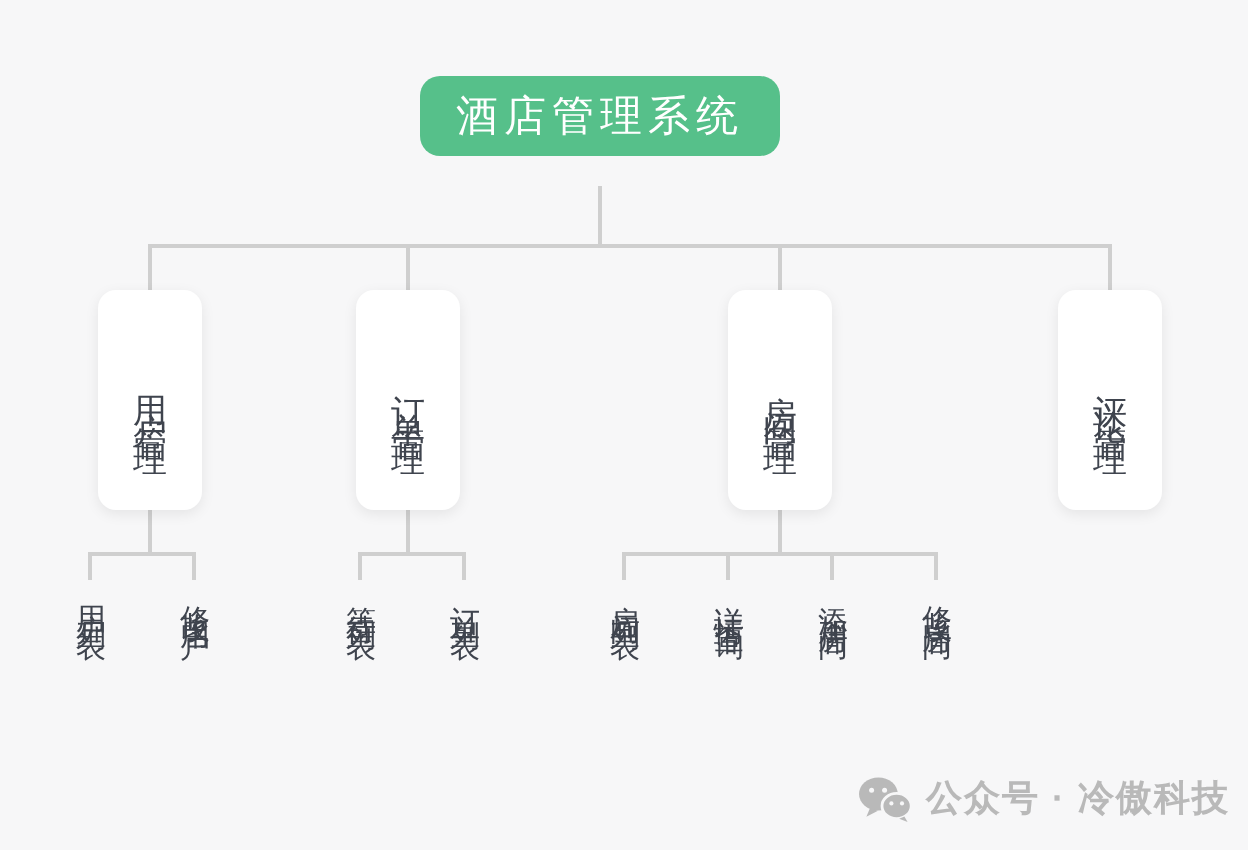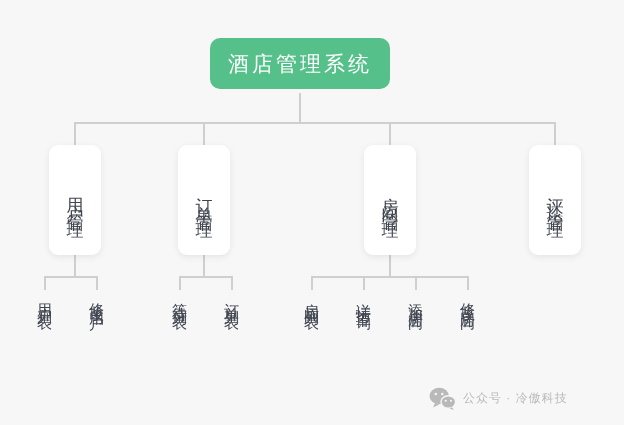--- a/index.html
+++ b/index.html
@@ -4,21 +4,21 @@
 <style>
   html,body { margin:0; padding:0; background:#f7f7f8; }
   .canvas {
     position:relative; width:624px; height:425px;
     background:var(--background,#f7f7f8);
     font-family:"Liberation Sans", sans-serif;
     overflow:hidden;
   }
   .ln { position:absolute; background:var(--line,#cfcfcf); }
   .root-box {
-    position:absolute; left:210px; top:38px; width:180px; height:51px;
+    position:absolute; left:210px; top:38px; width:180px; height:40px;
     background:var(--accent,#56c08a); border-radius:10px;
     display:flex; align-items:center; justify-content:center;
   }
   .root-box span {
     color:var(--accent-text,#fff); font-size:21px; letter-spacing:3px;
     white-space:nowrap;
   }
   .branch-box {
     position:absolute; top:145px; width:52px; height:110px;
     background:var(--node-bg,#fff); border-radius:9px;
@@ -34,22 +34,23 @@
     position:absolute; top:291px; transform:translateX(-50%);
     writing-mode:vertical-rl; text-orientation:upright;
     font-size:15px; letter-spacing:4px; color:var(--node-text,#3f444e);
     line-height:1;
   }
   .watermark {
     position:absolute; left:429px; top:387px;
     display:flex; align-items:center; gap:7px;
   }
   .watermark span {
-    color:var(--watermark,#b9b9b9); font-size:12px; letter-spacing:1px;
+    color:var(--watermark,#b9b9b9); font-size:18px; letter-spacing:1px;
     white-space:nowrap;
+    font-weight:bold;
   }
 </style>
 </head>
 <body>
 
 <div class="canvas">
 
   <div class="ln" style="left:299px;top:93px;width:2px;height:31px;"></div>
   <div class="ln" style="left:74px;top:122px;width:482px;height:2px;"></div>
   <div class="ln" style="left:74px;top:122px;width:2px;height:23px;"></div>

